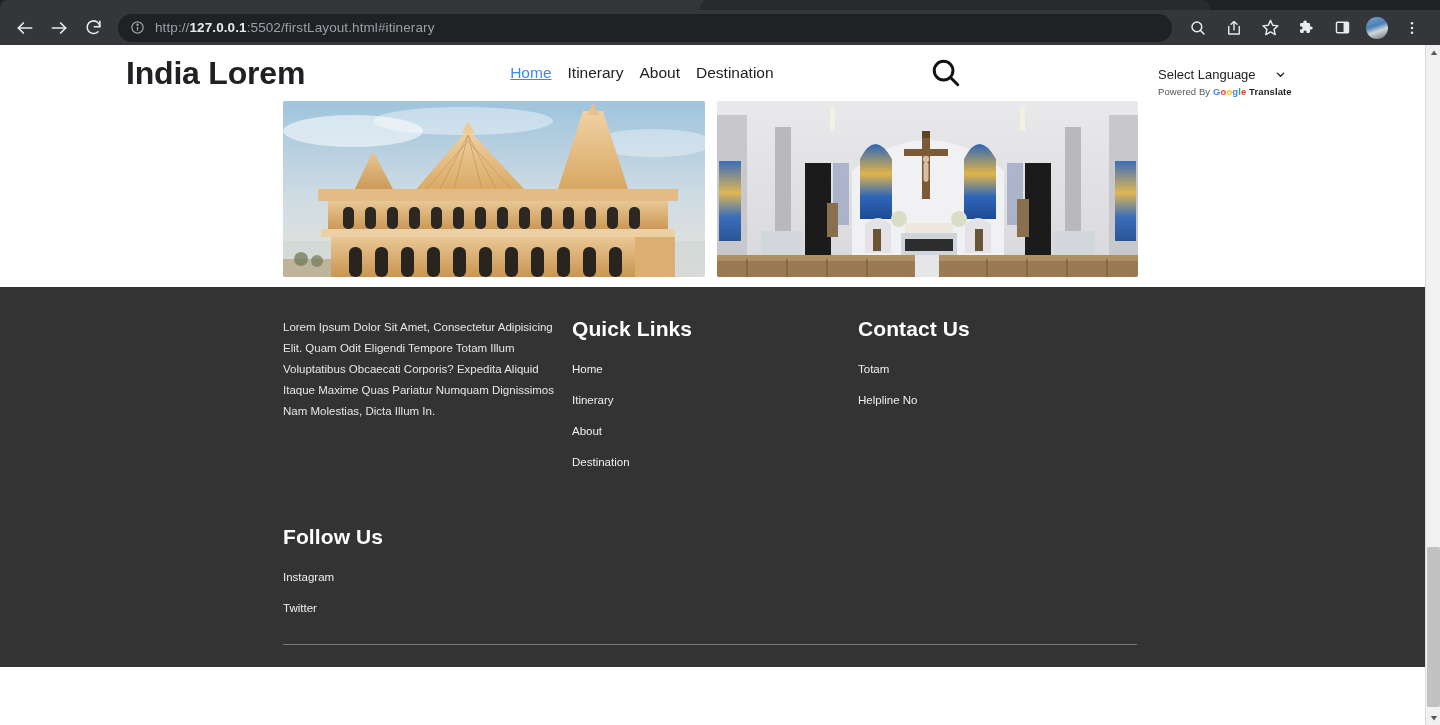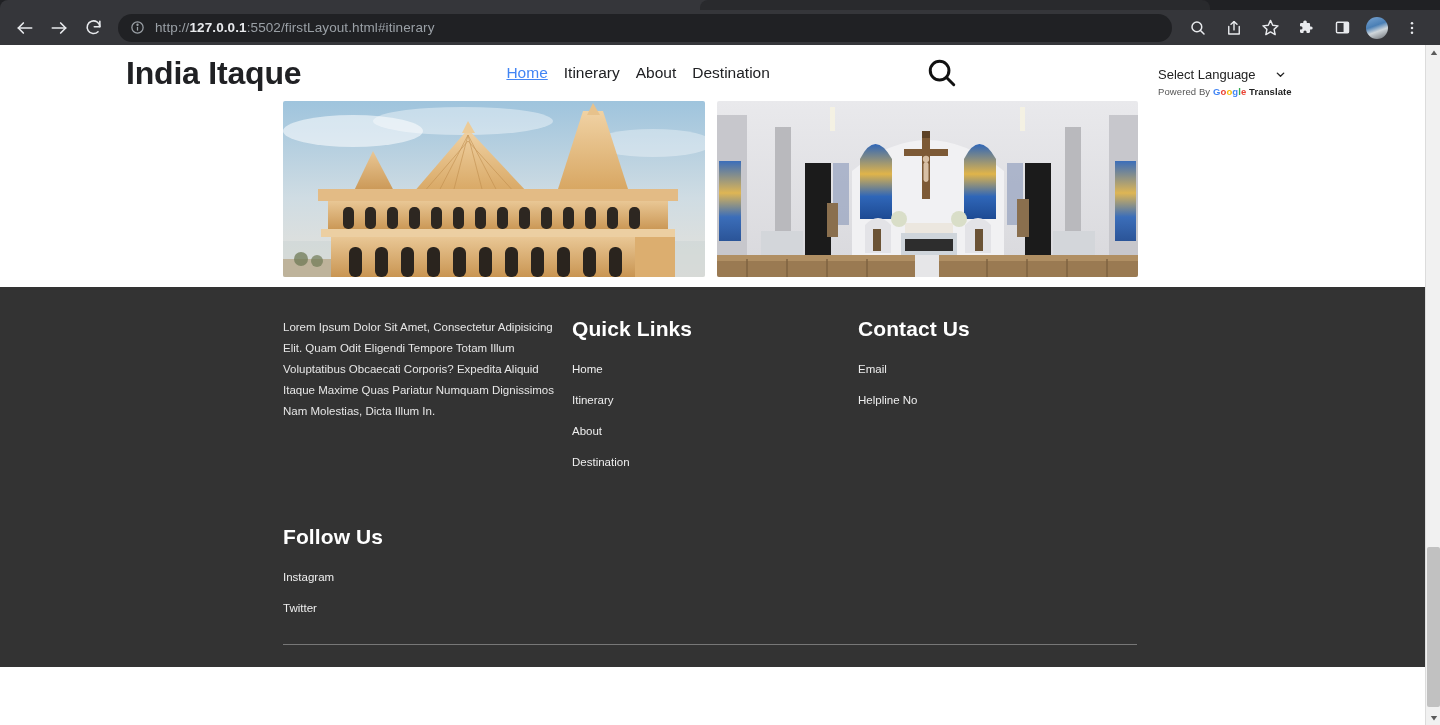--- a/index.html
+++ b/index.html
@@ -356,21 +356,21 @@
           </svg>
       </div>
     </div>
   </div>
 </div>
 
 <div class="viewport">
   <div class="page">
 
     <header class="site-header">
-      <div class="brand">India Itaque</div>
+      <div class="brand">India Lorem</div>
 
       <nav class="main-nav">
         <a class="nav-link active" href="#">Home</a>
         <a class="nav-link" href="#">Itinerary</a>
         <a class="nav-link" href="#">About</a>
         <a class="nav-link" href="#">Destination</a>
       </nav>
 
       <div class="search-btn">
         <svg width="34" height="34" viewBox="0 0 24 24" fill="none" stroke="currentColor" stroke-width="2.1" stroke-linecap="round">
@@ -568,21 +568,21 @@
             <li><a href="#">Home</a></li>
             <li><a href="#">Itinerary</a></li>
             <li><a href="#">About</a></li>
             <li><a href="#">Destination</a></li>
           </ul>
         </div>
 
         <div class="fcol-contact">
           <div class="footer-title">Contact Us</div>
           <ul class="footer-list">
-            <li><a href="#">Email</a></li>
+            <li><a href="#">Totam</a></li>
             <li><a href="#">Helpline No</a></li>
           </ul>
         </div>
       </div>
 
       <div class="follow-block">
         <div class="footer-title">Follow Us</div>
         <ul class="footer-list">
           <li><a href="#">Instagram</a></li>
           <li><a href="#">Twitter</a></li>

